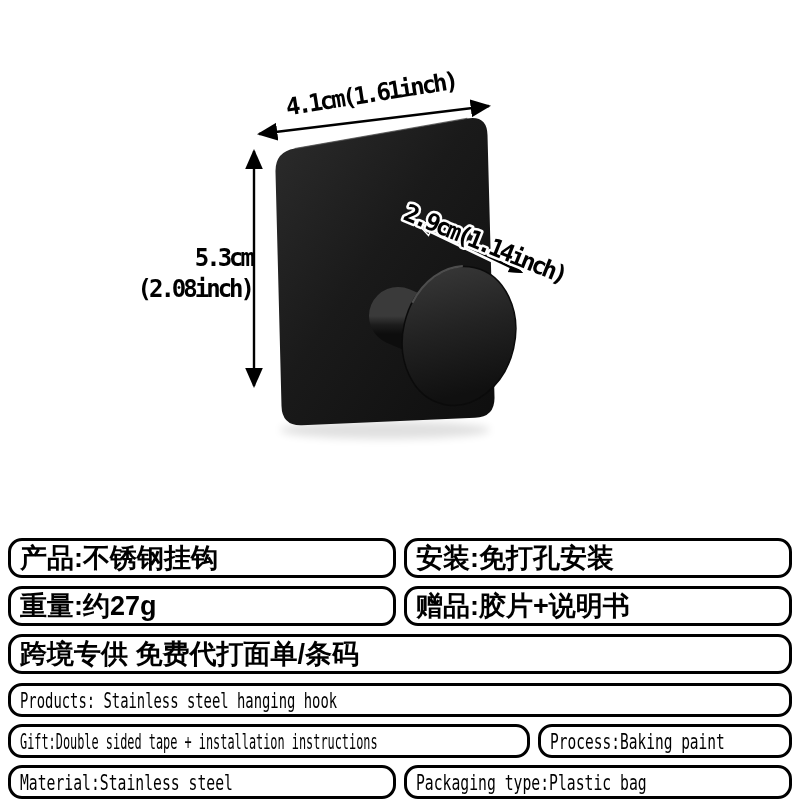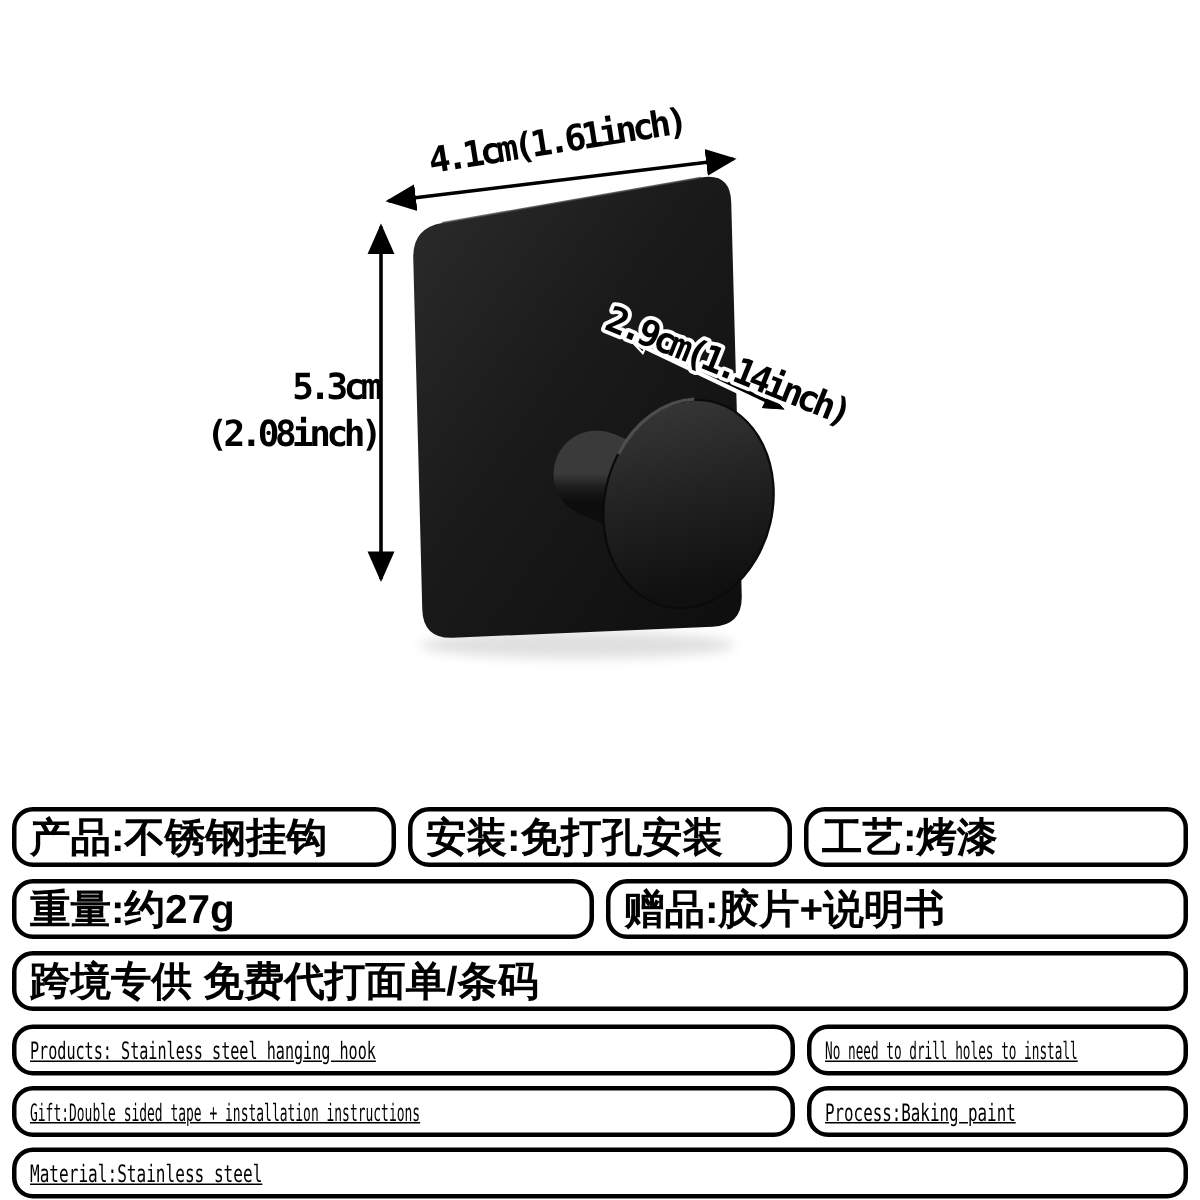--- a/index.html
+++ b/index.html
@@ -15,21 +15,21 @@
   .row{display:flex;gap:8px;}
   .row.g11{gap:11px;}
   .row.h40{height:40px;}
   .row.h34{height:34px;}
   .mb8{margin-bottom:8px;} .mb9{margin-bottom:9px;} .mb7{margin-bottom:7px;}
   .box{border:3px solid #000;border-radius:14px;background:#fff;box-sizing:border-box;
        display:flex;align-items:center;padding:0 9px;flex:1 1 0;overflow:hidden;}
   .box.fixed254{flex:0 0 254px;}
   .cn{font-family:"Liberation Sans",sans-serif;font-weight:bold;font-size:27px;
       white-space:nowrap;color:#000;}
-  .en{font-family:"DejaVu Sans Mono",monospace;font-size:16px;color:#000;text-decoration:underline;}
+  .en{font-family:"DejaVu Sans Mono",monospace;font-size:22px;color:#000;}
   .en span, .cn span{display:inline-block;white-space:nowrap;transform-origin:0 50%;}
   .sx63 span{transform:scaleX(.63);} .sx53 span{transform:scaleX(.53);}
   .sx54 span{transform:scaleX(.54);} .sx66 span{transform:scaleX(.66);}
   .sx67 span{transform:scaleX(.67);}
 </style>
 </head>
 <body>
 
 <div class="canvas">
 
@@ -94,23 +94,20 @@
 
   <div class="specs">
 
     <div class="row h40 mb8">
       <div class="box cn">
         <span>产品:不锈钢挂钩</span>
         </div>
       <div class="box cn">
         <span>安装:免打孔安装</span>
         </div>
-      <div class="box cn">
-        <span>工艺:烤漆</span>
-        </div>
     </div>
 
     <div class="row h40 mb8">
       <div class="box cn">
         <span>重量:约27g</span>
         </div>
       <div class="box cn">
         <span>赠品:胶片+说明书</span>
         </div>
     </div>
@@ -118,34 +115,34 @@
     <div class="row h40 g11 mb9">
       <div class="box cn">
         <span>跨境专供  免费代打面单/条码</span>
         </div>
     </div>
 
     <div class="row h34 mb7">
       <div class="box en sx63">
         <span>Products: Stainless steel hanging hook</span>
         </div>
-      <div class="box en sx53 fixed254">
-        <span>No need to drill holes to install</span>
-        </div>
     </div>
 
     <div class="row h34 mb7">
       <div class="box en sx54">
         <span>Gift:Double sided tape + installation instructions</span>
         </div>
       <div class="box en sx66 fixed254">
         <span>Process:Baking paint</span>
         </div>
     </div>
 
     <div class="row h34">
       <div class="box en sx67">
         <span>Material:Stainless steel</span>
         </div>
+      <div class="box en sx67">
+        <span>Packaging type:Plastic bag</span>
+        </div>
     </div>
 
   </div>
 </div>
 
 </body></html>

